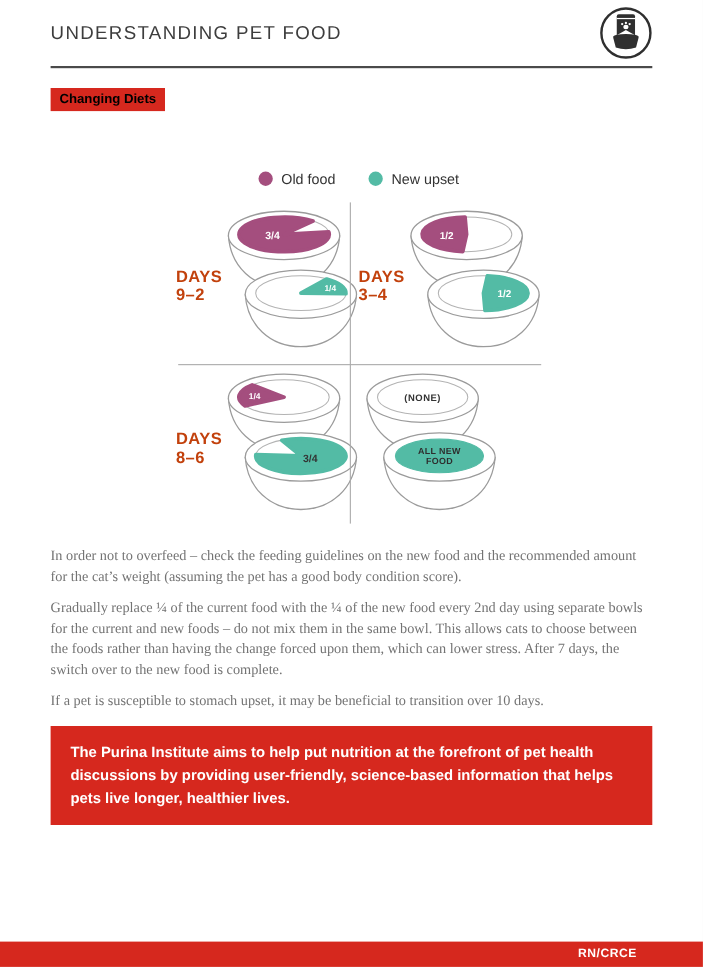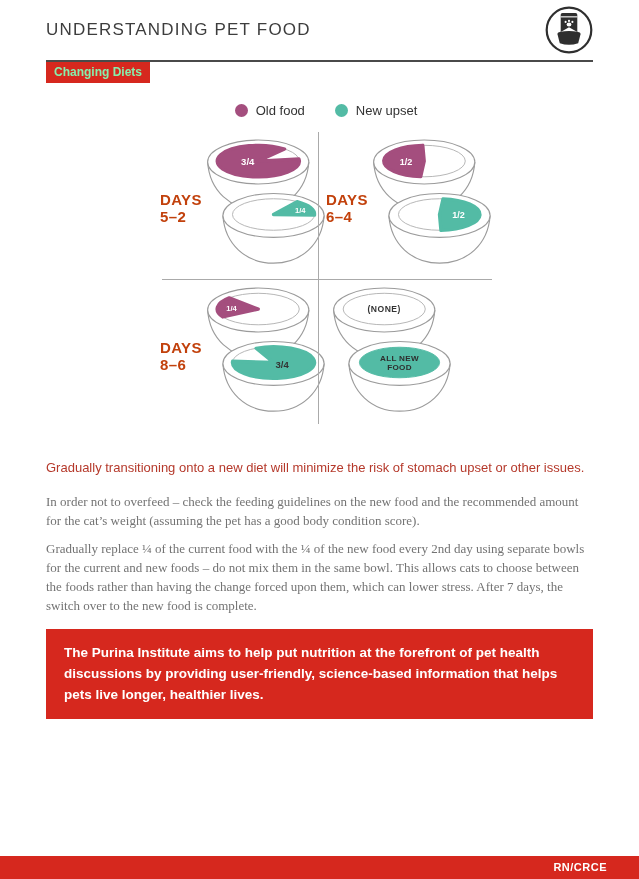--- a/index.html
+++ b/index.html
@@ -11,28 +11,28 @@
   }
   .content { padding:0 46px; }
 
   
   .header-row { display:flex; align-items:center; justify-content:space-between; padding-top:4px; height:56px;gap:40px; }
   .header-title { font-size:17px; letter-spacing:1.2px; color:#3d3d3d; font-weight:400; }
   .header-icon { width:48px; height:48px; flex:0 0 auto; }
   .header-rule { border-top:2px solid #4a4a4a; margin-top:4px; }
 
   
-  .badge { display:inline-block; background:#d6281e; color:#86efac; font-size:12px; font-weight:bold;
-    padding:3px 8px 4px; }
+  .badge { display:inline-block; background:#d6281e; color:#000000; font-size:12px; font-weight:bold;
+    padding:3px 8px 4px; margin-top:18px; }
 
   
   .page-title { margin-top:24px; font-size:38px; font-weight:bold; letter-spacing:-0.5px; color:#333; }
 
   
-  .fig { width:332px; margin:20px 0 0 114px; }
+  .fig { width:332px; margin:54px 0 0 114px; }
   .legend { display:flex; justify-content:center; gap:30px; align-items:center; }
   .legend-item { display:flex; align-items:center; gap:8px; font-size:13px; color:#333; }
   .dot { width:13px; height:13px; border-radius:50%; }
   .dot-old { background:#a44e7e; }
   .dot-new { background:#53bba5; }
 
   .diagram { position:relative; margin-top:12px; display:grid;
     grid-template-columns:166px 166px; grid-template-rows:148px 148px; }
   .div-v { position:absolute; left:158px; top:2px; bottom:2px; width:1px; background:#aaa; }
   .div-h { position:absolute; top:149px; left:2px; right:0; height:1px; background:#aaa; }
@@ -48,21 +48,21 @@
     line-height:19px; color:#737373; }
   .body-copy p { margin-bottom:9px; }
 
   
   .callout { margin-top:14px; background:#d6281e; color:#fff; font-size:13.5px; font-weight:bold;
     line-height:21px; padding:13px 18px 14px; }
 
   
   .bottom-bar { position:absolute; left:0; right:0; bottom:0; height:23px; background:#d6281e;
     color:#fff; font-size:11px; font-weight:bold; line-height:23px; text-align:right;
-    padding-right:32px; letter-spacing:0.5px; }
+    padding-right:60px; letter-spacing:0.5px; }
 </style>
 </head>
 <body>
 
 <div class="page">
   <div class="content">
 
     
     <div class="header-row">
       <div class="header-title">UNDERSTANDING PET FOOD</div>
@@ -99,21 +99,21 @@
         </div>
       </div>
 
       <div class="diagram">
         <div class="div-v"></div>
         <div class="div-h"></div>
 
         <div class="quad">
           <div class="day-label">
             <div>DAYS</div>
-            <div>5–2</div>
+            <div>9–2</div>
           </div>
           <svg class="bowls" viewBox="0 0 132 148">
             <g transform="translate(6,4)">
               <path d="M2,26 C4,56 26,76 55,76 C84,76 106,56 108,26" fill="#fff" stroke="#9b9b9b" stroke-width="1.2"></path>
               <ellipse cx="55" cy="26" rx="53" ry="23" fill="#fff" stroke="#9b9b9b" stroke-width="1.2"></ellipse>
               <ellipse cx="55" cy="25" rx="43" ry="16.5" fill="#fff" stroke="#b3b3b3" stroke-width="1"></ellipse>
               <path d="M55,25 L97.6,22.7 A43,16.5 0 1 1 82.6,12.4 Z" fill="#a44e7e" stroke="#a44e7e" stroke-width="3.5" stroke-linejoin="round"></path>
               <text x="44" y="29" font-size="10" fill="#fff" text-anchor="middle">3/4</text>
             </g>
             <g transform="translate(22,60)">
@@ -122,21 +122,21 @@
               <ellipse cx="55" cy="25" rx="43" ry="16.5" fill="#fff" stroke="#b3b3b3" stroke-width="1"></ellipse>
               <path d="M55,25 L79.7,11.5 A43,16.5 0 0 1 98,25.6 Z" fill="#53bba5" stroke="#53bba5" stroke-width="3.5" stroke-linejoin="round"></path>
               <text x="83" y="23" font-size="8" fill="#fff" text-anchor="middle">1/4</text>
             </g>
           </svg>
         </div>
 
         <div class="quad">
           <div class="day-label">
             <div>DAYS</div>
-            <div>6–4</div>
+            <div>3–4</div>
           </div>
           <svg class="bowls" viewBox="0 0 132 148">
             <g transform="translate(6,4)">
               <path d="M2,26 C4,56 26,76 55,76 C84,76 106,56 108,26" fill="#fff" stroke="#9b9b9b" stroke-width="1.2"></path>
               <ellipse cx="55" cy="26" rx="53" ry="23" fill="#fff" stroke="#9b9b9b" stroke-width="1.2"></ellipse>
               <ellipse cx="55" cy="25" rx="43" ry="16.5" fill="#fff" stroke="#b3b3b3" stroke-width="1"></ellipse>
               <path d="M55,25 L51.3,41.4 A43,16.5 0 0 1 53.5,8.5 Z" fill="#a44e7e" stroke="#a44e7e" stroke-width="3.5" stroke-linejoin="round"></path>
               <text x="36" y="29" font-size="9.5" fill="#fff" text-anchor="middle">1/2</text>
             </g>
             <g transform="translate(22,60)">
@@ -186,26 +186,26 @@
               <ellipse cx="55" cy="25" rx="42" ry="16" fill="#53bba5" stroke="#53bba5" stroke-width="1"></ellipse>
               <text x="55" y="23" font-size="8.5" fill="#2e2e2e" text-anchor="middle" letter-spacing="0.3">ALL NEW</text>
               <text x="55" y="33" font-size="8.5" fill="#2e2e2e" text-anchor="middle" letter-spacing="0.3">FOOD</text>
             </g>
           </svg>
         </div>
       </div>
     </div>
 
     
-    <div class="lead">Gradually transitioning onto a new diet will minimize the risk of stomach upset or other issues.</div>
 
     
     <div class="body-copy">
       <p>In order not to overfeed – check the feeding guidelines on the new food and the recommended amount for the cat’s weight (assuming the pet has a good body condition score).</p>
       <p>Gradually replace ¼ of the current food with the ¼ of the new food every 2nd day using separate bowls for the current and new foods – do not mix them in the same bowl. This allows cats to choose between the foods rather than having the change forced upon them, which can lower stress. After 7 days, the switch over to the new food is complete.</p>
+      <p>If a pet is susceptible to stomach upset, it may be beneficial to transition over 10 days.</p>
     </div>
 
     
     <div class="callout">The Purina Institute aims to help put nutrition at the forefront of pet health discussions by providing user-friendly, science-based information that helps pets live longer, healthier lives.</div>
 
     
     
   </div>
 
   <div class="bottom-bar">

